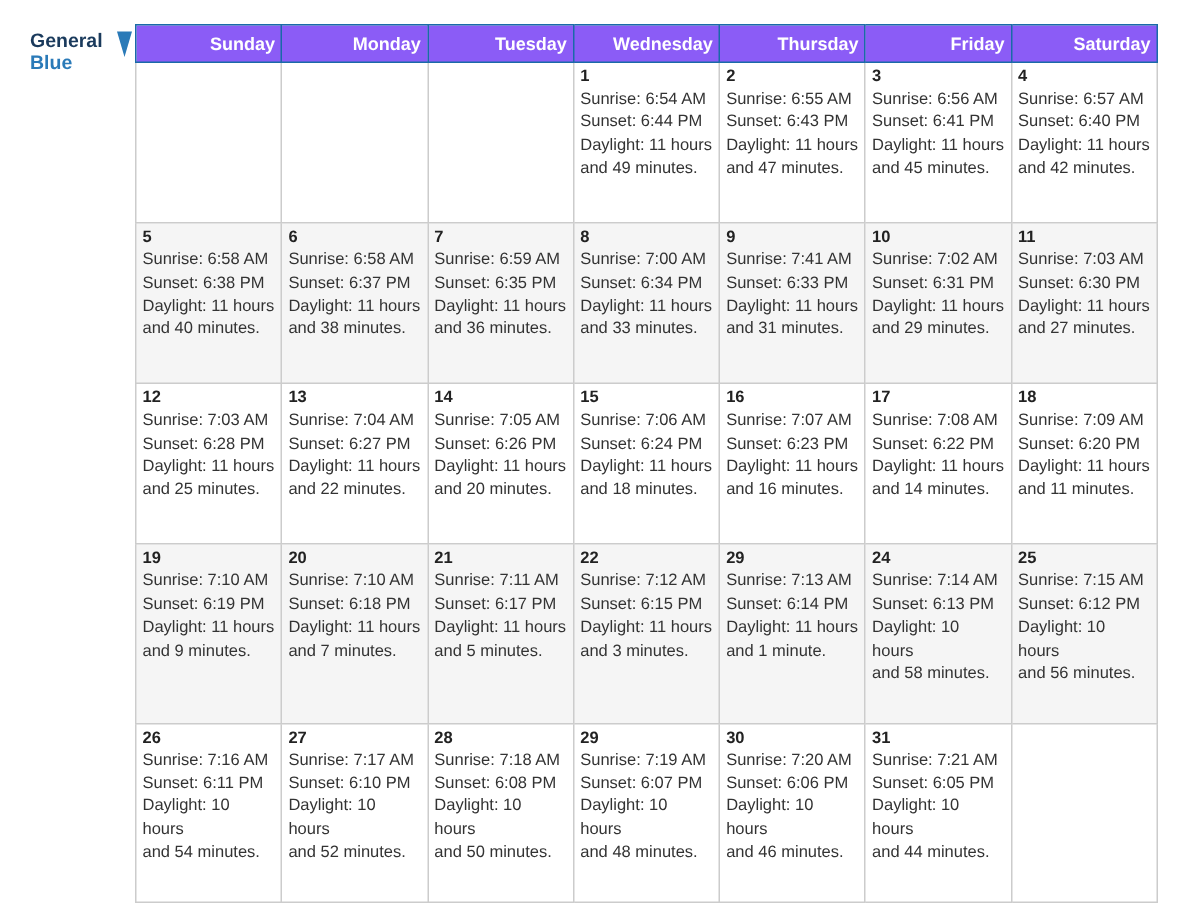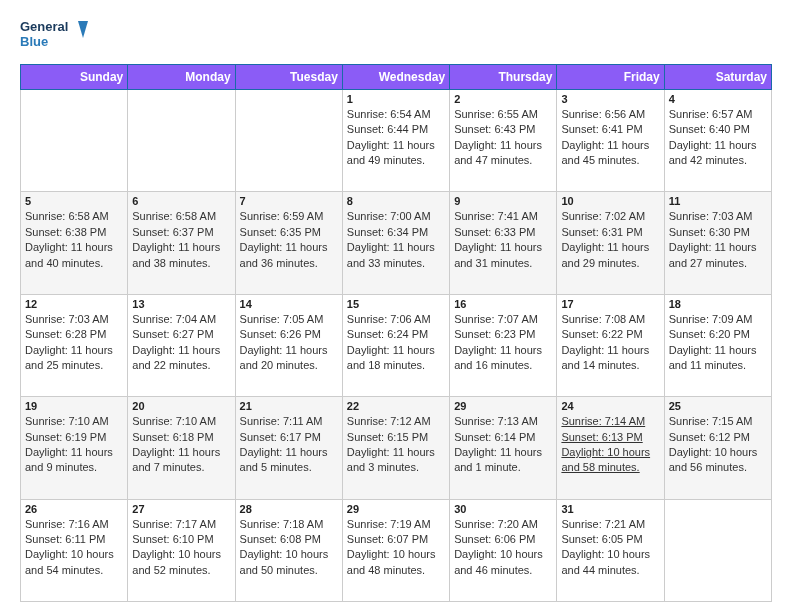--- a/index.html
+++ b/index.html
@@ -8,21 +8,21 @@
       height: 612px;
       font-family: Arial, sans-serif;
       background: #fff;
       overflow: hidden;
     }
     .page {
       width: 792px;
       height: 612px;
       padding: 16px 20px 10px 20px;
       display: flex;
-      flex-direction: column;
+      flex-direction: row;
     }
     .header {
       display: flex;
       align-items: flex-start;
       justify-content: space-between;
       margin-bottom: 8px;
     }
     .logo {
       display: flex;
       align-items: center;
@@ -282,21 +282,21 @@
           </td>
           <td>
             <span class="day-num">29</span>
             <div class="day-info" style="white-space: pre-line;">Sunrise: 7:13 AM
 Sunset: 6:14 PM
 Daylight: 11 hours
 and 1 minute.</div>
           </td>
           <td>
             <span class="day-num">24</span>
-            <div class="day-info" style="white-space: pre-line; text-decoration: underline;">Sunrise: 7:14 AM
+            <div class="day-info" style="white-space: pre-line;">Sunrise: 7:14 AM
 Sunset: 6:13 PM
 Daylight: 10 hours
 and 58 minutes.</div>
           </td>
           <td>
             <span class="day-num">25</span>
             <div class="day-info" style="white-space: pre-line;">Sunrise: 7:15 AM
 Sunset: 6:12 PM
 Daylight: 10 hours
 and 56 minutes.</div>

